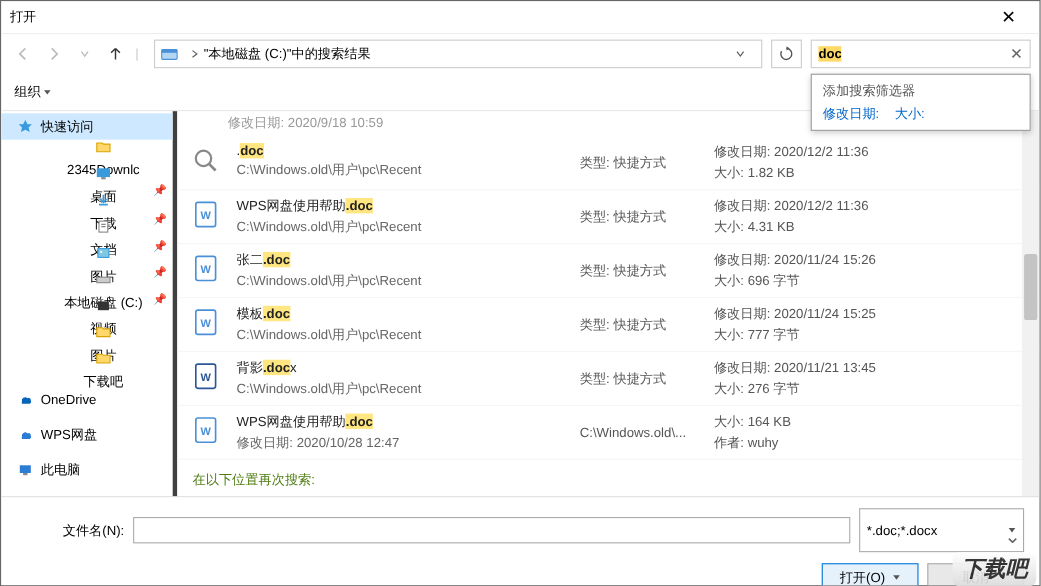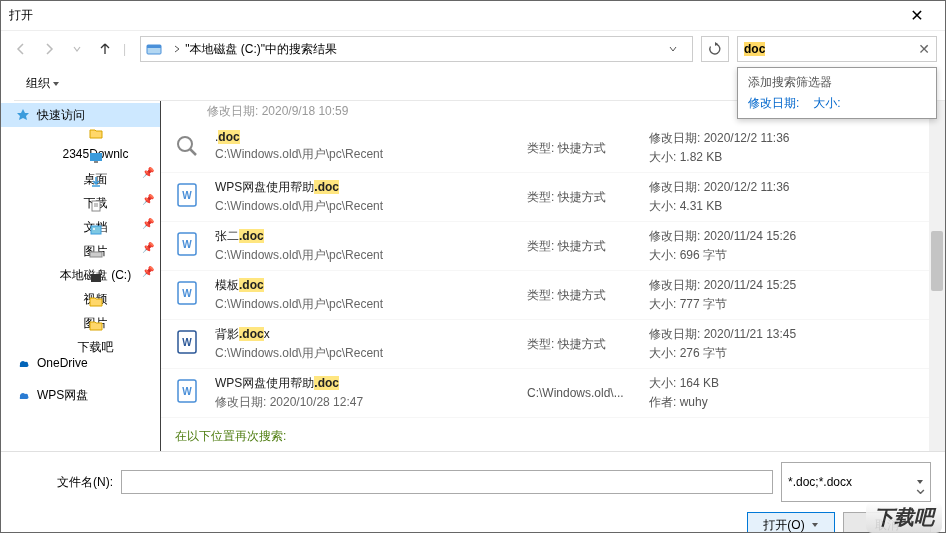--- a/index.html
+++ b/index.html
@@ -14,29 +14,29 @@
 .addressbar { flex: 1; display: flex; align-items: center; border: 1px solid #ccc; height: 26px; padding: 0 4px; margin-left: 8px; }
 .addressbar .drive-icon { width: 18px; height: 18px; margin-right: 6px; }
 .addressbar .chev { width: 8px; height: 8px; margin: 0 4px; }
 .addressbar .path { flex: 1; }
 .addressbar .dd { width: 20px; text-align: center; color: #555; }
 .refresh { width: 28px; height: 26px; border: 1px solid #ccc; display: flex; align-items: center; justify-content: center; margin-left: 4px; }
 .searchbox { width: 200px; height: 26px; border: 1px solid #ccc; margin-left: 4px; display: flex; align-items: center; padding: 0 6px; position: relative; }
 .searchbox input { border: none; outline: none; flex: 1; color: #0066cc; font-size: 12px; }
 .searchbox .hl { background: #ffd966; }
 .searchbox .clear { color: #666; cursor: pointer; font-size: 14px; }
-.cmdbar { display: flex; align-items: center; height: 34px; padding: 0 12px; border-bottom: 1px solid #e8e8e8; position: relative; margin-left: 13px; }
+.cmdbar { display: flex; align-items: center; height: 34px; padding: 0 12px; border-bottom: 1px solid #e8e8e8; position: relative; }
 .cmdbar .org { display: flex; align-items: center; gap: 2px; }
 .cmdbar .spacer { flex: 1; }
 .searchfilter-popup { position: absolute; right: 8px; top: 0; width: 200px; background: #fff; border: 1px solid #999; box-shadow: 0 2px 6px rgba(0,0,0,.2); padding: 6px 10px; z-index: 10; }
 .searchfilter-popup .lbl { color: #555; margin-bottom: 4px; }
 .searchfilter-popup .links { display: flex; gap: 14px; }
 .searchfilter-popup .links span { color: #0066cc; cursor: pointer; }
 .body { display: flex; height: 350px; }
-.nav { width: 160px; border-right: 1px solid #404040; overflow: hidden; padding-top: 2px; }
+.nav { width: 160px; border-right: 4px solid #404040; overflow: hidden; padding-top: 2px; }
 .nav-item { display: flex; align-items: center; height: 24px; padding-left: 14px; gap: 6px; cursor: pointer; }
 .nav-item.sel { background: #cde8ff; }
 .nav-item.sub { padding-left: 30px; flex-direction: column; }
 .nav-item .ico { width: 16px; height: 16px; display: flex; align-items: center; justify-content: center; }
 .nav-item .pin { width: 10px; color: #888; font-size: 10px; margin-left: auto; margin-right: 8px; }
 .content { flex: 1; overflow: hidden; position: relative; }
 .scrolltop { color: #999; padding: 2px 0 4px 46px; font-size: 12px; }
 .row { display: flex; padding: 6px 8px 6px 10px; gap: 12px; border-bottom: 1px solid #f6f6f6; }
 .row .ico { width: 32px; height: 32px; flex-shrink: 0; display: flex; align-items: center; justify-content: center; }
 .row .col-name { width: 300px; }
@@ -245,20 +245,29 @@
     <div style="height:8px"></div>
     <div class="nav-item">
       <span class="ico">
           <svg width="14" height="14" viewBox="0 0 14 14">
             <path d="M4 9a3 3 0 015-3 2 2 0 013 2 2 2 0 01-1 3H4a2 2 0 010-2z" fill="#2b7cd3"></path>
           </svg>
         </span>
       <span>WPS网盘</span>
     </div>
     <div style="height:8px"></div>
+    <div class="nav-item">
+      <span class="ico">
+          <svg width="14" height="14" viewBox="0 0 14 14">
+            <rect x="2" y="3" width="10" height="7" fill="#2b7cd3"></rect>
+            <rect x="5" y="10" width="4" height="2" fill="#888"></rect>
+          </svg>
+        </span>
+      <span>此电脑</span>
+    </div>
   </div>
 
   <div class="content">
     <div class="scrolltop">修改日期: 2020/9/18 10:59</div>
     <div id="rows">
         <div class="row">
           <div class="ico">
             <svg width="28" height="28" viewBox="0 0 28 28">
               <circle cx="12" cy="12" r="7" fill="none" stroke="#888" stroke-width="2"></circle>
               <line x1="17" y1="17" x2="23" y2="23" stroke="#888" stroke-width="2.5"></line>

